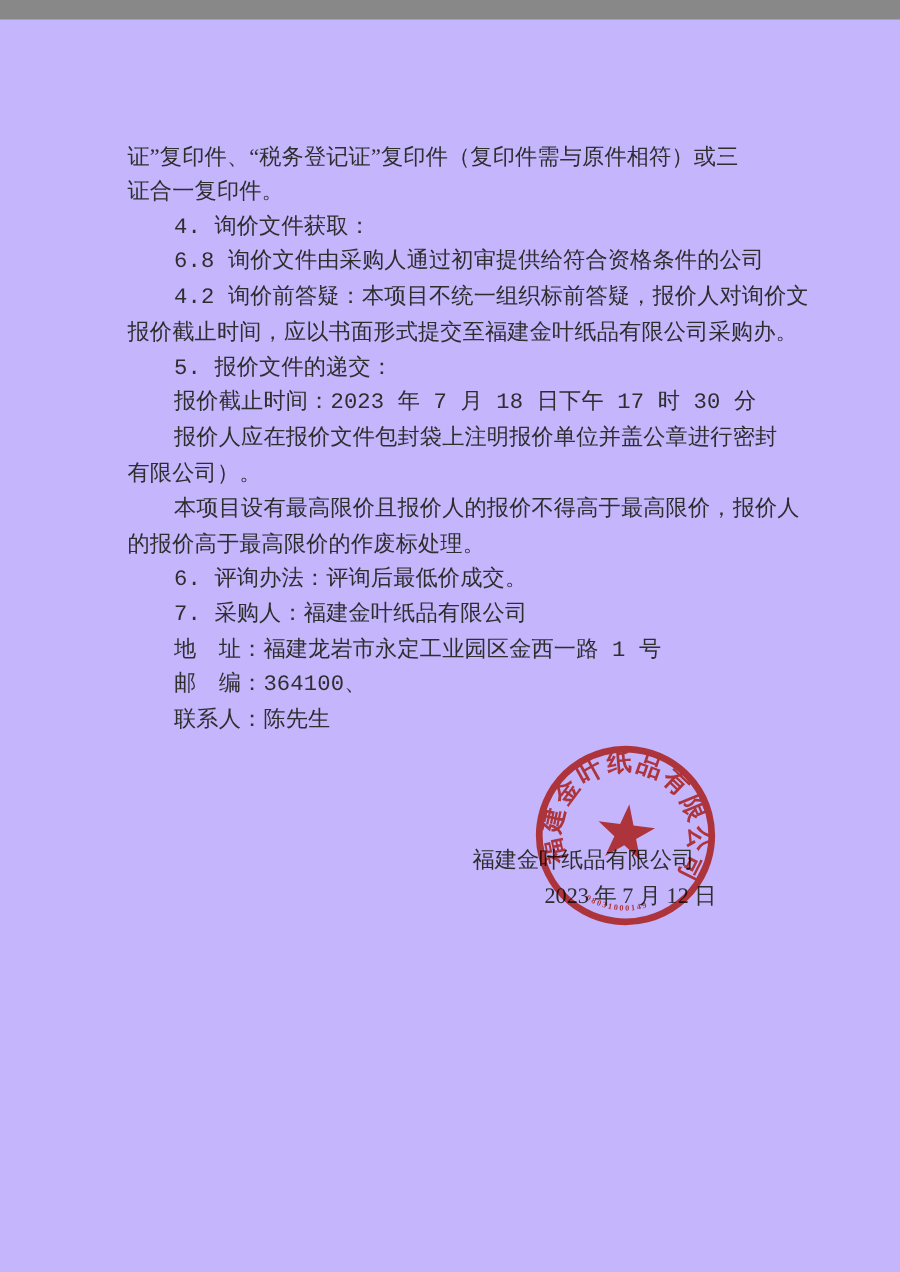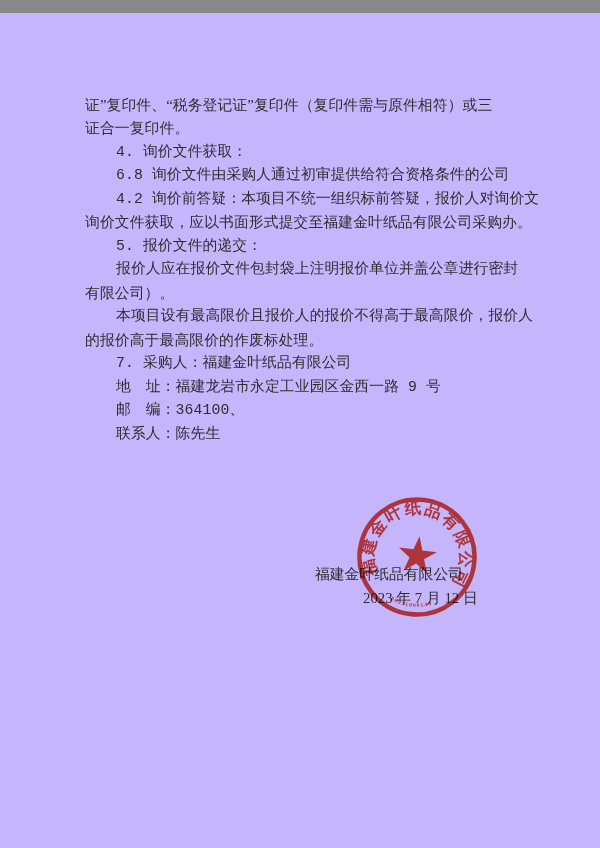--- a/index.html
+++ b/index.html
@@ -57,28 +57,30 @@
 <body>
 
 <div class="page">
 
   <div class="body-text">
     <div class="line">证”复印件、“税务登记证”复印件（复印件需与原件相符）或三</div>
     <div class="line">证合一复印件。</div>
     <div class="line ind">4. 询价文件获取：</div>
     <div class="line ind">6.8 询价文件由采购人通过初审提供给符合资格条件的公司</div>
     <div class="line ind">4.2 询价前答疑：本项目不统一组织标前答疑，报价人对询价文</div>
-    <div class="line">询价文件获取，应以书面形式提交至福建金叶纸品有限公司采购办。</div>
+    <div class="line">报价截止时间，应以书面形式提交至福建金叶纸品有限公司采购办。</div>
     <div class="line ind">5. 报价文件的递交：</div>
+    <div class="line ind">报价截止时间：2023 年 7 月 18 日下午 17 时 30 分</div>
     <div class="line ind">报价人应在报价文件包封袋上注明报价单位并盖公章进行密封</div>
     <div class="line">有限公司）。</div>
     <div class="line ind">本项目设有最高限价且报价人的报价不得高于最高限价，报价人</div>
     <div class="line">的报价高于最高限价的作废标处理。</div>
+    <div class="line ind">6. 评询办法：评询后最低价成交。</div>
     <div class="line ind">7. 采购人：福建金叶纸品有限公司</div>
-    <div class="line ind">地　址：福建龙岩市永定工业园区金西一路 9 号</div>
+    <div class="line ind">地　址：福建龙岩市永定工业园区金西一路 1 号</div>
     <div class="line ind">邮　编：364100、</div>
     <div class="line ind">联系人：陈先生</div>
   </div>
 
   <div class="sig sig-company">福建金叶纸品有限公司</div>
   <div class="sig sig-date">2023 年 7 月 12 日</div>
 
   <svg class="seal" viewBox="0 0 136 136" xmlns="http://www.w3.org/2000/svg">
     <defs>
       <path id="sealTopArc" d="M 30.3,89.8 A 43.5,43.5 0 1 1 105.7,89.8" fill="none"></path>

